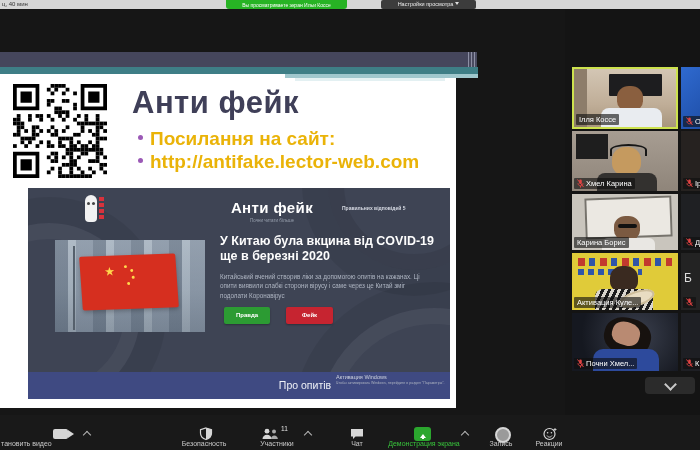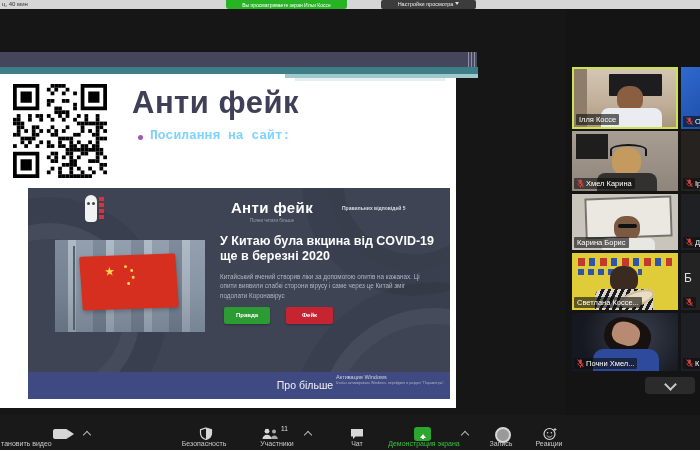--- a/index.html
+++ b/index.html
@@ -24,21 +24,21 @@
     background:repeating-linear-gradient(90deg,#8d90a5 0 1px,#4a4b60 1px 3px)}
   .tealbar{left:0;top:58px;width:478px;height:7px;background:#3e7e86}
   .slide{left:0;top:65px;width:456px;height:334px;background:#ffffff}
   .strip1{left:285px;top:65px;width:193px;height:4px;background:#9fc7cd}
   .strip2{left:295px;top:69px;width:150px;height:3px;background:#e3f0f2}
 
   .qr{left:13px;top:75px;width:94px;height:94px}
   .slide-title{left:132px;top:76px;font-size:31px;font-weight:600;color:#3f3f58;letter-spacing:.5px}
   .bullet-row{display:flex;align-items:flex-start}
   .bullet-dot{width:5px;height:5px;border-radius:50%;background:#9b59b6;margin:7px 7px 0 0;flex:none}
-  .bullet-text{font-family:Liberation Mono, monospace;font-weight:700;font-size:13px;color:#7dd3fc}
+  .bullet-text{font-family:Liberation Sans, sans-serif;font-weight:700;font-size:19px;color:#eab308}
   .b1{left:138px;top:119px}
   .b2{left:138px;top:142px}
 
   
   .site{left:28px;top:179px;width:422px;height:211px;background:#3e4454;overflow:hidden}
   .ring{position:absolute;border-radius:50%;border:16px solid rgba(255,255,255,.04);
         box-shadow:0 0 0 26px rgba(0,0,0,.07)}
   .ringA{left:-70px;top:35px;width:150px;height:150px}
   .ringB{left:290px;top:120px;width:200px;height:200px}
   .ringC{left:300px;top:-90px;width:140px;height:140px;border-color:rgba(0,0,0,.08)}
@@ -355,20 +355,24 @@
           <rect x="20" y="24" width="1" height="1"></rect>
         </g>
     </g>
   </svg>
 
   <div class="abs slide-title">Анти фейк</div>
   <div class="abs bullet-row b1">
     <span class="bullet-dot"></span>
     <span class="bullet-text">Посилання на сайт:</span>
   </div>
+  <div class="abs bullet-row b2">
+    <span class="bullet-dot"></span>
+    <span class="bullet-text">http://antifake.lector-web.com</span>
+  </div>
 
   <div class="abs site">
     <div class="ring ringA"></div>
     <div class="ring ringB"></div>
     <div class="ring ringC"></div>
     <div class="abs mask-logo"></div>
     <div class="abs fx-bars"></div>
     <div class="abs brand">Анти фейк</div>
     <div class="abs tagline">Почни читати більше</div>
     <div class="abs score">Правильних відповідей 5</div>
@@ -381,21 +385,21 @@
         <div class="star-dots"></div>
       </div>
     </div>
 
     <div class="abs headline">У Китаю була вкцина від COVID-19 ще в березні 2020</div>
     <div class="abs bodytext">Китайський вчений створив ліки за допомогою опитів на кажанах. Ці опити виявили слабкі сторони вірусу і саме через це Китай зміг подолати Коронавірус</div>
     <div class="site-btn btn-true" style="background:#2c9b33">Правда</div>
     <div class="site-btn btn-fake" style="background:#c62430">Фейк</div>
 
     <div class="abs sitefooter">
-      <div class="f-link f-right">Про більше</div>
+      <div class="f-link f-right">Про опитів</div>
       <div class="abs act1">Активация Windows</div>
       <div class="abs act2">Чтобы активировать Windows, перейдите в раздел "Параметры".</div>
     </div>
   </div>
 </div>
 
 <div class="tile t1">
   <div class="ph1">
     <div class="door"></div>
       <div class="tv"></div>
@@ -436,21 +440,21 @@
 </div>
 <div class="tile t4">
   <div class="ph4">
     <div class="txt"></div>
       <div class="txt2"></div>
       <div class="head"></div>
       <div class="torso"></div>
       <div class="fan"></div>
   </div>
   <div class="nl">
-    <span>Светлана Коссе...</span>
+    <span>Активация Куле...</span>
   </div>
 </div>
 <div class="tile t5">
   <div class="ph5">
     <div class="hair"></div>
       <div class="head"></div>
       <div class="sweater"></div>
   </div>
   <div class="nl">
     <svg class="mic" width="7" height="9" viewBox="0 0 7 9">

